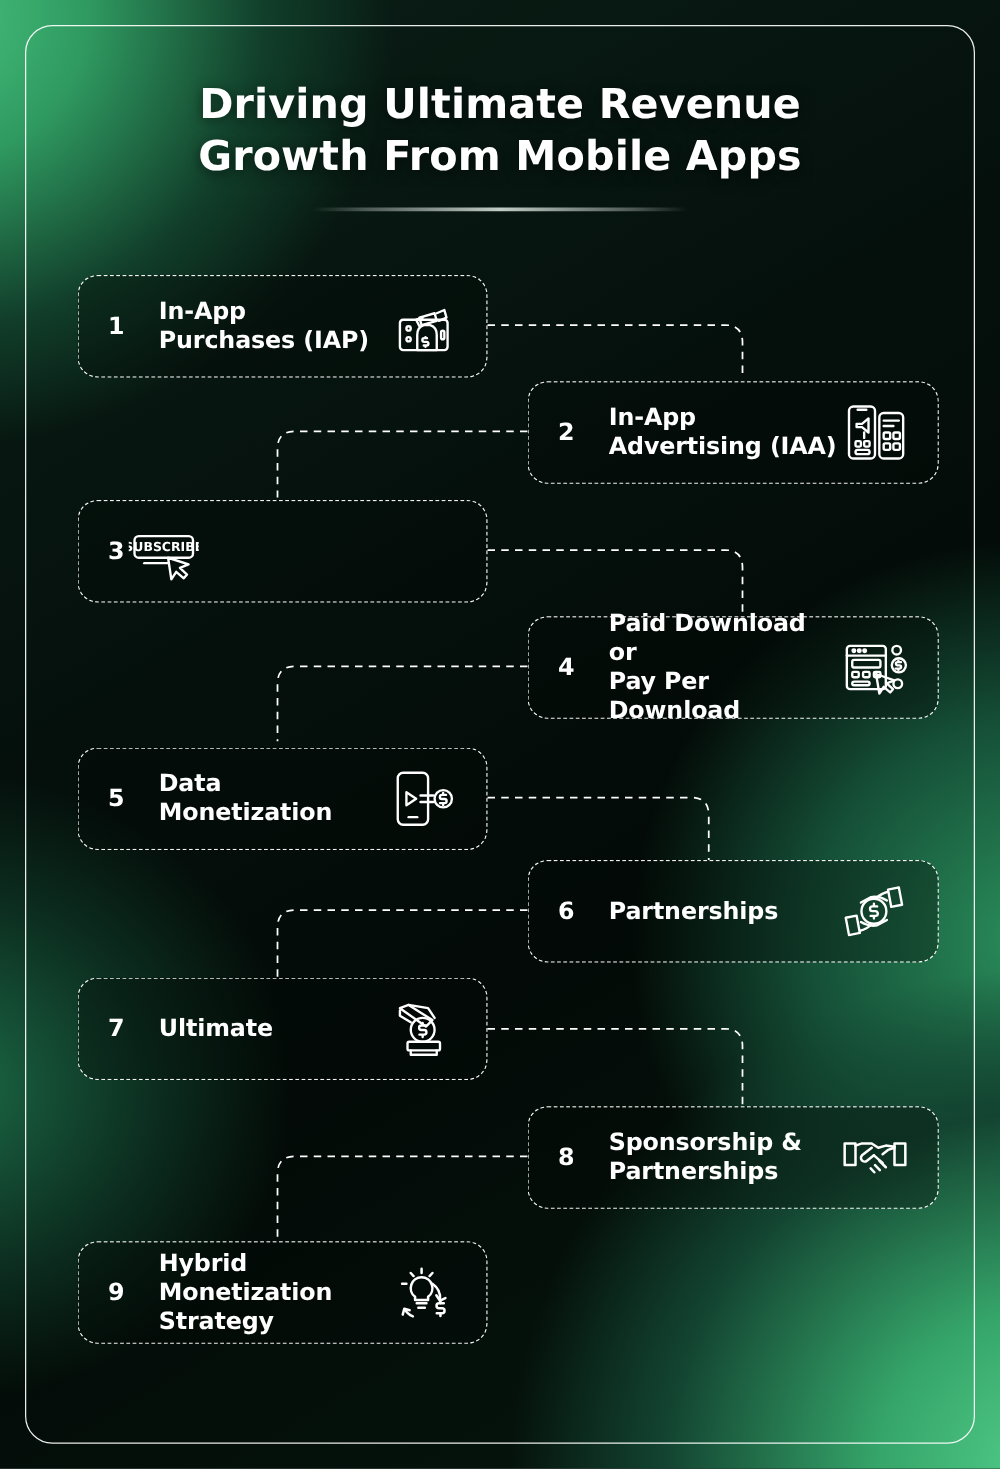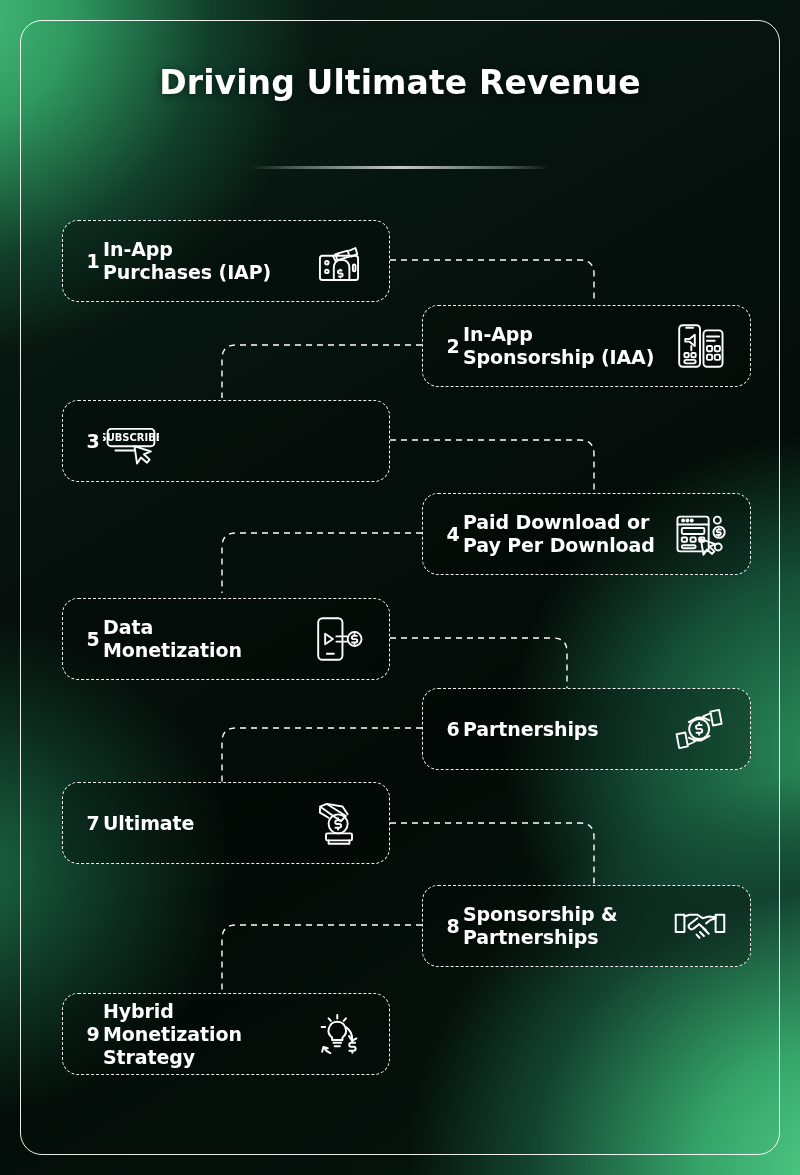--- a/index.html
+++ b/index.html
@@ -66,39 +66,40 @@
     background:rgba(3,10,7,.35);
   }
   .card.left  { left:62px;  width:328px; }
   .card.right { left:422px; width:329px; }
   .num {
     font-size:19px; font-weight:800; color:#ffffff;
     font-family:"DejaVu Sans", sans-serif;
     min-width:16px; text-align:center; flex:0 0 auto;
   }
   .label {
-    margin-left:2px; flex:1 1 auto;
+    margin-left:26px; flex:1 1 auto;
     font-size:19px; line-height:23px; font-weight:700;
     color:#ffffff; letter-spacing:-.1px;
     font-family:"DejaVu Sans", sans-serif;
   }
   .icon { flex:0 0 auto; width:60px; height:56px; display:flex; align-items:center; justify-content:center; }
   .icon svg { width:56px; height:52px; display:block; }
   .icon svg * { vector-effect:non-scaling-stroke; }
 </style>
 </head>
 <body>
 
 <div id="poster">
 
   <div id="frame"></div>
 
   <div id="header">
     <h1>
       <span>Driving Ultimate Revenue</span><br>
+      <span>Growth From Mobile Apps</span>
     </h1>
   </div>
 
   <div id="divider"></div>
 
   <svg id="wires" viewBox="0 0 800 1175" xmlns="http://www.w3.org/2000/svg">
 
     <path d="M390,260 H580 Q594,260 594,274 V301"></path>
 
     <path d="M422,345 H236 Q222,345 222,359 V398"></path>
@@ -129,21 +130,21 @@
         <path d="M35 41h-2.6a1.7 1.7 0 000 3.4h2.2a1.7 1.7 0 010 3.4H32M33.6 40v1M33.6 47.8v1.2"></path>
         <path d="M30 29l-2-7 14-4 2 7z"></path>
         <path d="M44 18l7-3 2 7-7 3"></path>
         <path d="M31 22l-6 2 3 6"></path>
       </svg>
     </span>
   </div>
 
   <div class="card right" style="top:305px">
     <span class="num">2</span>
-    <span class="label"><span>In-App</span><br><span>Sponsorship (IAA)</span></span>
+    <span class="label"><span>In-App</span><br><span>Advertising (IAA)</span></span>
     <span class="icon">
       <svg viewBox="0 0 64 60" stroke="#fff" stroke-width="1.9" fill="none" stroke-linecap="round" stroke-linejoin="round">
         <rect x="8" y="6" width="24" height="48" rx="4"></rect>
         <path d="M16 9h8"></path>
         <path d="M15 22h5l6-5v13l-6-5h-5z"></path>
         <path d="M22 30v5"></path>
         <rect x="14" y="38" width="5" height="5" rx="1.2"></rect>
         <rect x="22" y="38" width="5" height="5" rx="1.2"></rect>
         <rect x="14" y="46" width="13" height="4" rx="2"></rect>
         <rect x="36" y="12" width="22" height="42" rx="4"></rect>

